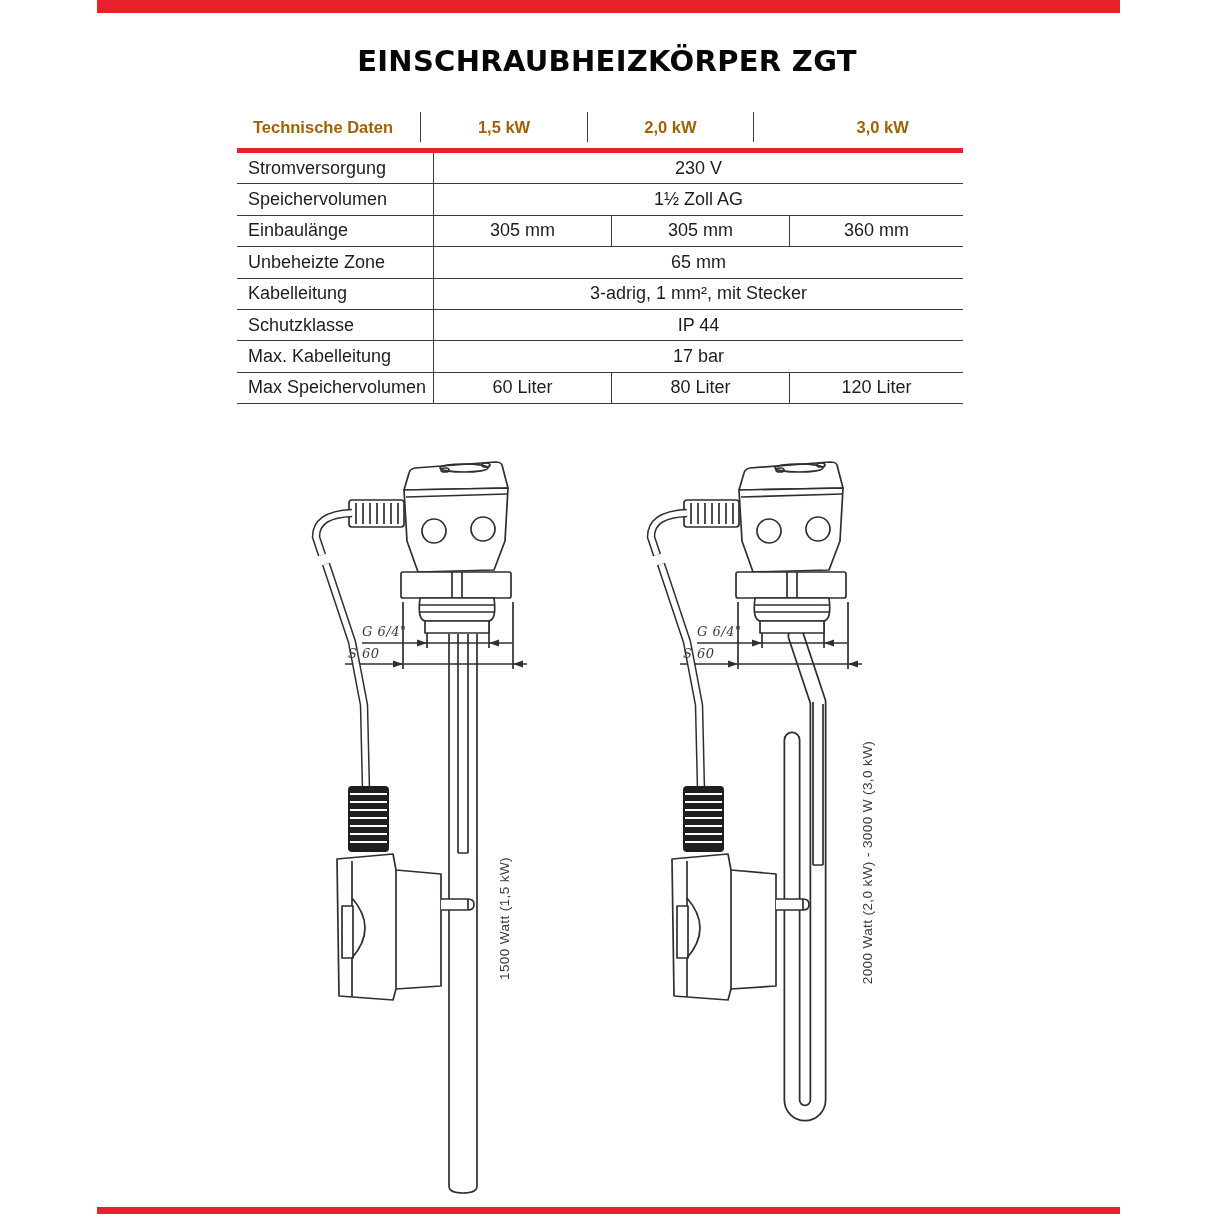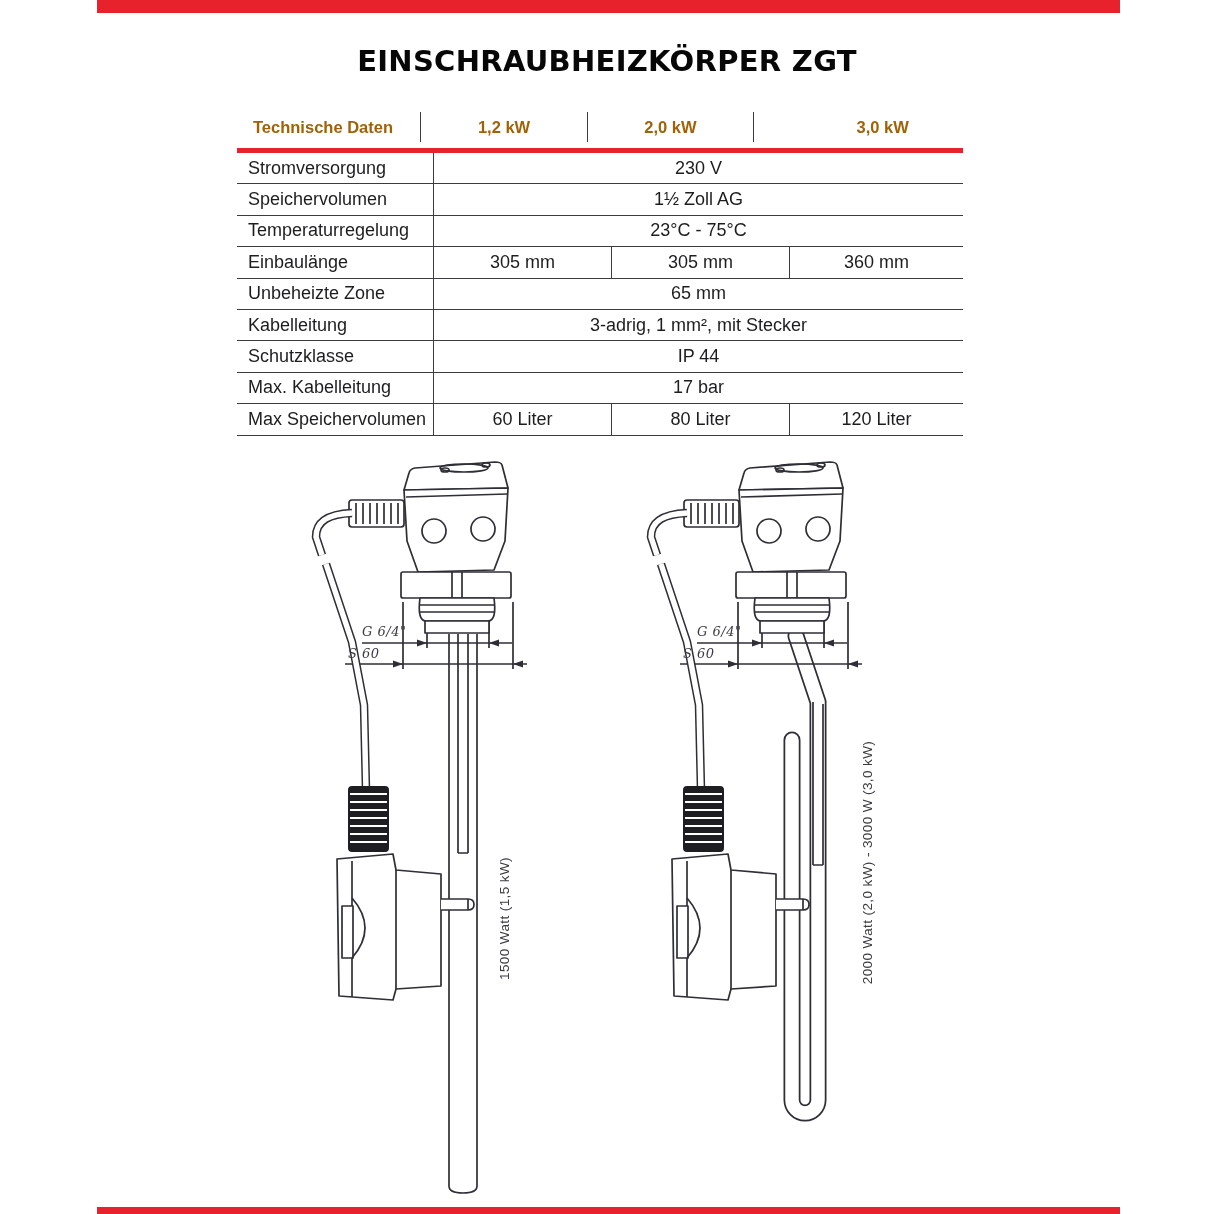--- a/index.html
+++ b/index.html
@@ -41,37 +41,33 @@
 <div class="sheet">
 
   <div class="redbar top"></div>
   <div class="redbar bottom"></div>
 
   <div class="title">EINSCHRAUBHEIZKÖRPER ZGT</div>
 
   <div class="spec-table">
     <div class="t-head">
       <div class="c0">Technische Daten</div>
-      <div class="c">1,2 kW</div>
+      <div class="c">1,5 kW</div>
       <div class="c">2,0 kW</div>
       <div class="c last">3,0 kW</div>
     </div>
     <div class="t-redline"></div>
 
     <div class="t-row">
       <div class="lab">Stromversorgung</div>
       <div class="span">230 V</div>
     </div>
     <div class="t-row">
       <div class="lab">Speichervolumen</div>
       <div class="span">1½ Zoll AG</div>
-    </div>
-    <div class="t-row">
-      <div class="lab">Temperaturregelung</div>
-      <div class="span">23°C - 75°C</div>
     </div>
     <div class="t-row">
       <div class="lab">Einbaulänge</div>
       <div class="v">305 mm</div>
       <div class="v">305 mm</div>
       <div class="v last">360 mm</div>
     </div>
     <div class="t-row">
       <div class="lab">Unbeheizte Zone</div>
       <div class="span">65 mm</div>

